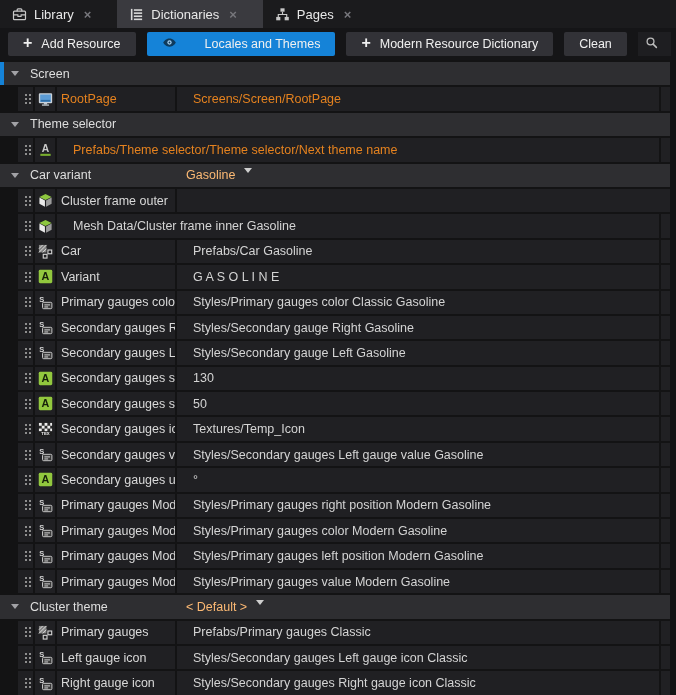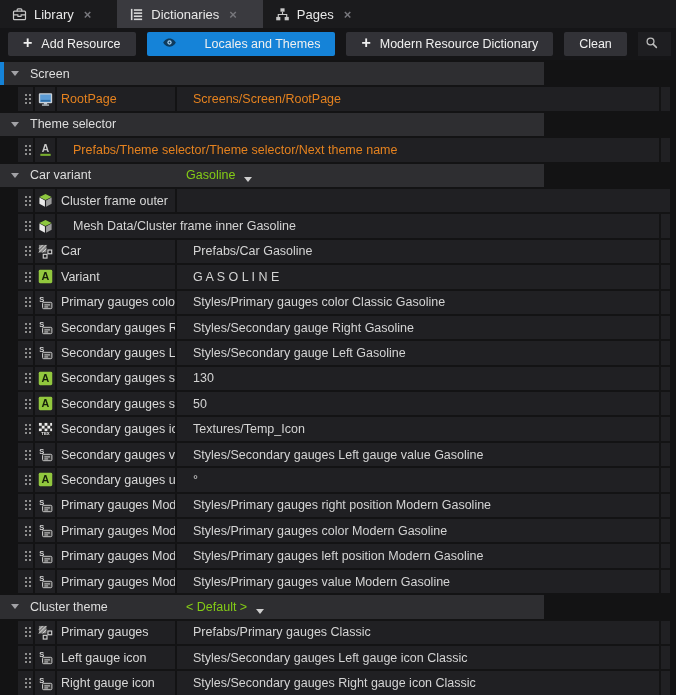--- a/index.html
+++ b/index.html
@@ -28,27 +28,27 @@
   .btn .plus{font-size:16px;font-weight:bold;line-height:0;position:relative;top:-1px;}
   .btn.primary{background:var(--accent);gap:28px;}
   .btn.primary svg{width:15px;height:15px;}
   .search{margin-left:auto;width:127px;height:24px;background:#1e1e21;display:flex;align-items:center;padding:0 7px;gap:6px;}
   .search svg{width:13px;height:13px;flex:none;}
   .search input{background:transparent;border:0;outline:0;color:#cfcfcf;font-size:12px;font-style:italic;width:100%;font-family:inherit;}
   .search input::placeholder{color:#979797;font-style:italic;}
 
   
   .table{padding-top:2px;}
-  .grow{position:relative;height:23.4px;margin-bottom:2px;width:544px;background:var(--headbg);
+  .grow{position:relative;height:23.4px;margin-bottom:2px;width:670px;background:var(--headbg);
         display:flex;align-items:center;}
   .grow.selected::before{content:"";position:absolute;left:0;top:0;bottom:0;width:4px;background:var(--accent);}
   .g-exp{width:30px;display:flex;justify-content:center;align-items:center;}
   .tri-down{width:0;height:0;border-left:4.5px solid transparent;border-right:4.5px solid transparent;border-top:5.5px solid #a2a2a6;}
   .g-label{width:156px;color:#dedede;font-size:12.5px;white-space:nowrap;overflow:hidden;}
-  .g-value{display:none;align-items:flex-end;gap:9px;color:#84cc16;font-size:12.5px;}
+  .g-value{display:none;align-items:flex-start;gap:9px;color:#fdba74;font-size:12.5px;}
   .g-value .tri-down{border-top-color:#cfcfcf;}
 
   .drow{height:23.4px;margin-bottom:2px;margin-left:18px;width:652px;background:var(--rowbg);display:flex;align-items:stretch;}
   .c-handle{width:17px;flex:none;display:flex;align-items:center;justify-content:center;border-right:2px solid var(--pagebg);}
   .dots{width:2px;height:2px;background:#8e8e8e;position:relative;top:-4px;
         box-shadow:4px 0 0 #8e8e8e,0 4px 0 #8e8e8e,4px 4px 0 #8e8e8e,0 8px 0 #8e8e8e,4px 8px 0 #8e8e8e;}
   .c-icon{width:22px;flex:none;display:flex;align-items:center;justify-content:center;border-right:2px solid var(--pagebg);}
   .c-icon svg{width:15px;height:15px;display:block;}
   .c-name{width:120px;flex:none;padding-left:4px;display:flex;align-items:center;color:#d9d9d9;font-size:12.5px;
           white-space:nowrap;overflow:hidden;border-right:2px solid var(--pagebg);}

